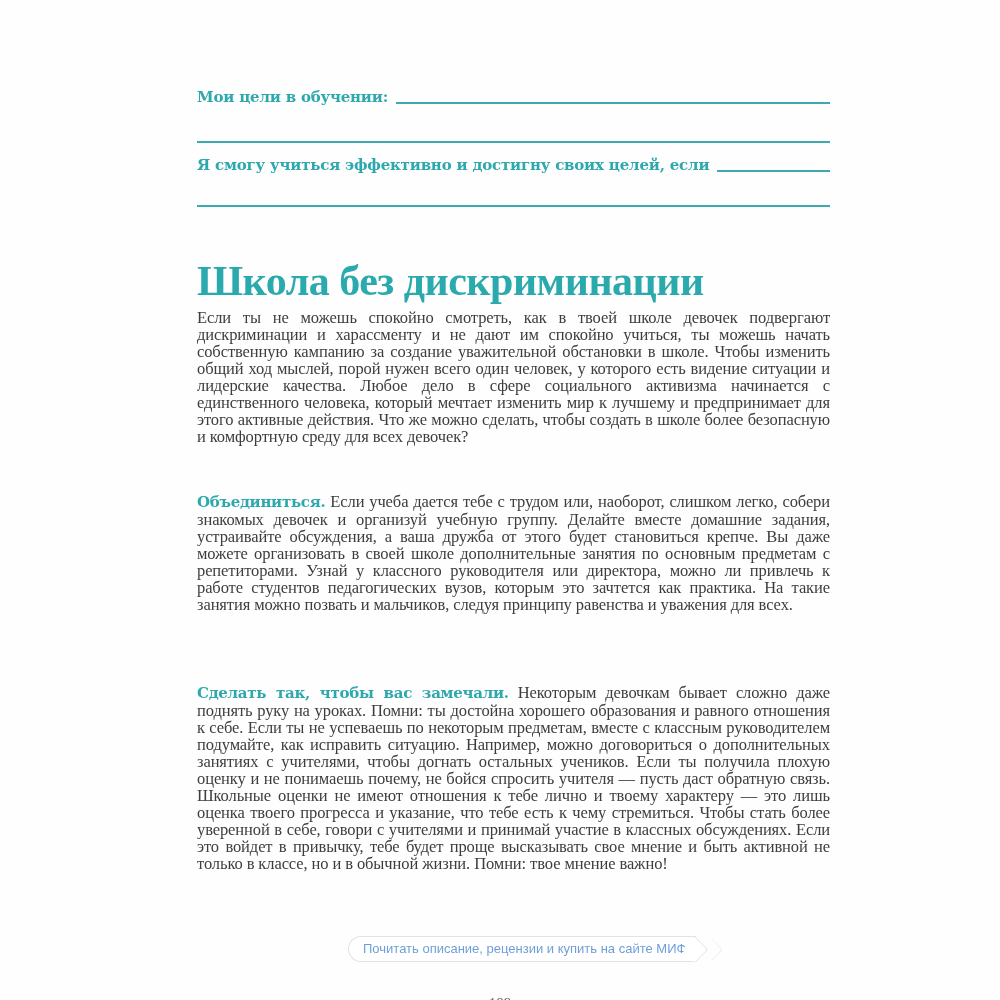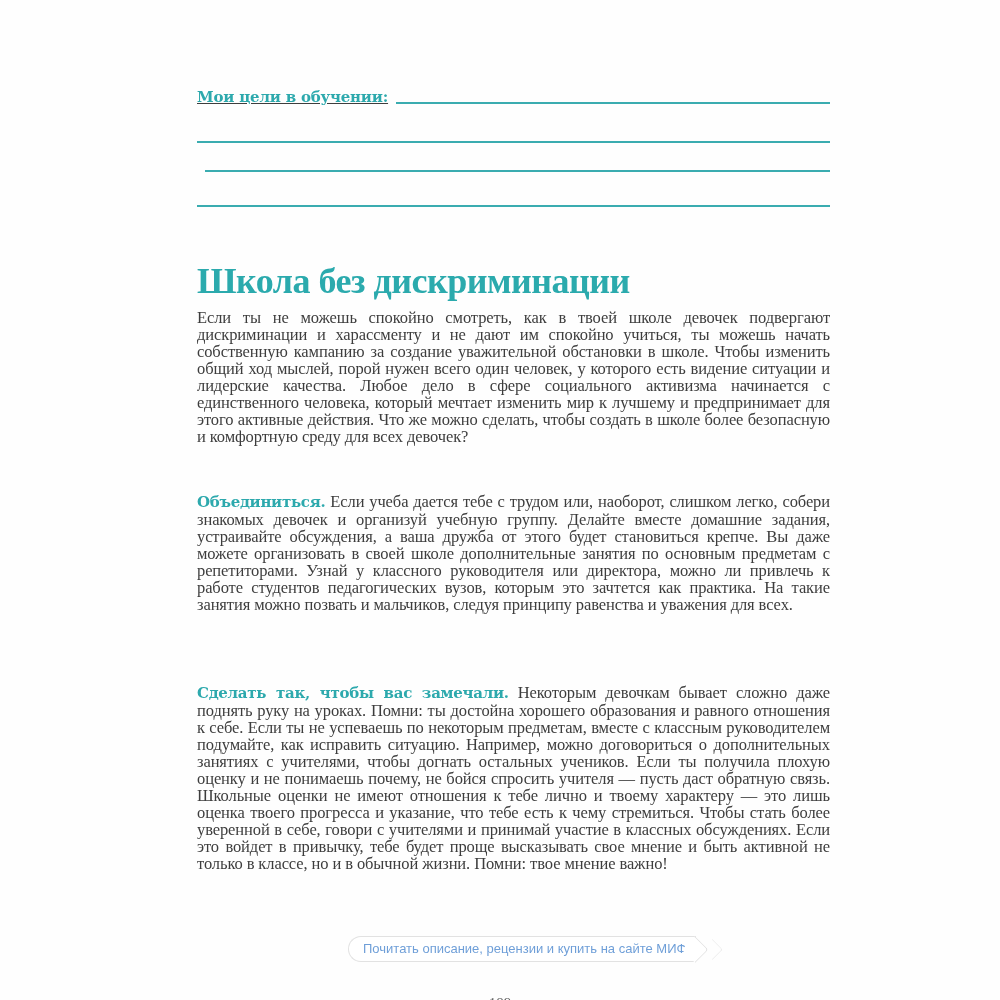--- a/index.html
+++ b/index.html
@@ -8,38 +8,38 @@
     background:#ffffff;
     font-family:"Liberation Serif", serif;
     color:#3d3d3d;
     position:relative;
     overflow:hidden;
   }
   .page{position:absolute;inset:0;background:#fefefe;}
   .col{position:absolute;left:197px;width:633px;}
 
   
-  .ws-row{display:flex;align-items:flex-end;text-decoration:underline;}
+  .ws-row{display:flex;align-items:flex-end;}
   .ws-label{
     font-family:"DejaVu Serif", serif;
     font-weight:700;
     font-size:15px;
     color:#2da9ad;
     white-space:nowrap;
     line-height:18px;
     letter-spacing:-0.2px;
   }
   .ws-line{flex:1;border-bottom:2px solid #3aacb0;margin-left:8px;height:0;align-self:flex-end;margin-bottom:2px;}
   .ws-fullline{border-bottom:2px solid #3aacb0;height:0;}
 
   
   .title{
     font-family:"Liberation Serif", serif;
     font-weight:700;
-    font-size:36px;
+    font-size:42px;
     line-height:38px;
     color:#2baaad;
     letter-spacing:-0.5px;
   }
   .para{
     font-size:16.5px;
     line-height:17px;
     text-align:justify;
     letter-spacing:-0.1px;
   }
@@ -99,20 +99,21 @@
 
 <div class="page">
 
   <div class="col ws-row" style="top:88px;height:18px;">
     <span class="ws-label">Мои цели в обучении:</span>
     <span class="ws-line"></span>
   </div>
   <div class="col ws-fullline" style="top:141px;"></div>
 
   <div class="col ws-row" style="top:156px;height:18px;">
+    <span class="ws-label">Я смогу учиться эффективно и достигну своих целей, если</span>
     <span class="ws-line"></span>
   </div>
   <div class="col ws-fullline" style="top:205px;"></div>
 
   <h1 class="col title" style="top:262px;margin:0;">Школа без дискриминации</h1>
 
   <p class="col para" style="top:309px;margin:0;">Если ты не можешь спокойно смотреть, как в твоей школе девочек подвергают дискриминации и харассменту и не дают им спокойно учиться, ты можешь начать собственную кампанию за создание уважительной обстановки в школе. Чтобы изменить общий ход мыслей, порой нужен всего один человек, у которого есть видение ситуации и лидерские качества. Любое дело в сфере социального активизма начинается с единственного человека, который мечтает изменить мир к лучшему и предпринимает для этого активные действия. Что же можно сделать, чтобы создать в школе более безопасную и комфортную среду для всех девочек?</p>
 
   <p class="col para" style="top:493px;margin:0;"><span class="lead">Объединиться.</span><span> Если учеба дается тебе с трудом или, наоборот, слишком легко, собери знакомых девочек и организуй учебную группу. Делайте вместе домашние задания, устраивайте обсуждения, а ваша дружба от этого будет становиться крепче. Вы даже можете организовать в своей школе дополнительные занятия по основным предметам с репетиторами. Узнай у классного руководителя или директора, можно ли привлечь к работе студентов педагогических вузов, которым это зачтется как практика. На такие занятия можно позвать и мальчиков, следуя принципу равенства и уважения для всех.</span></p>
 

